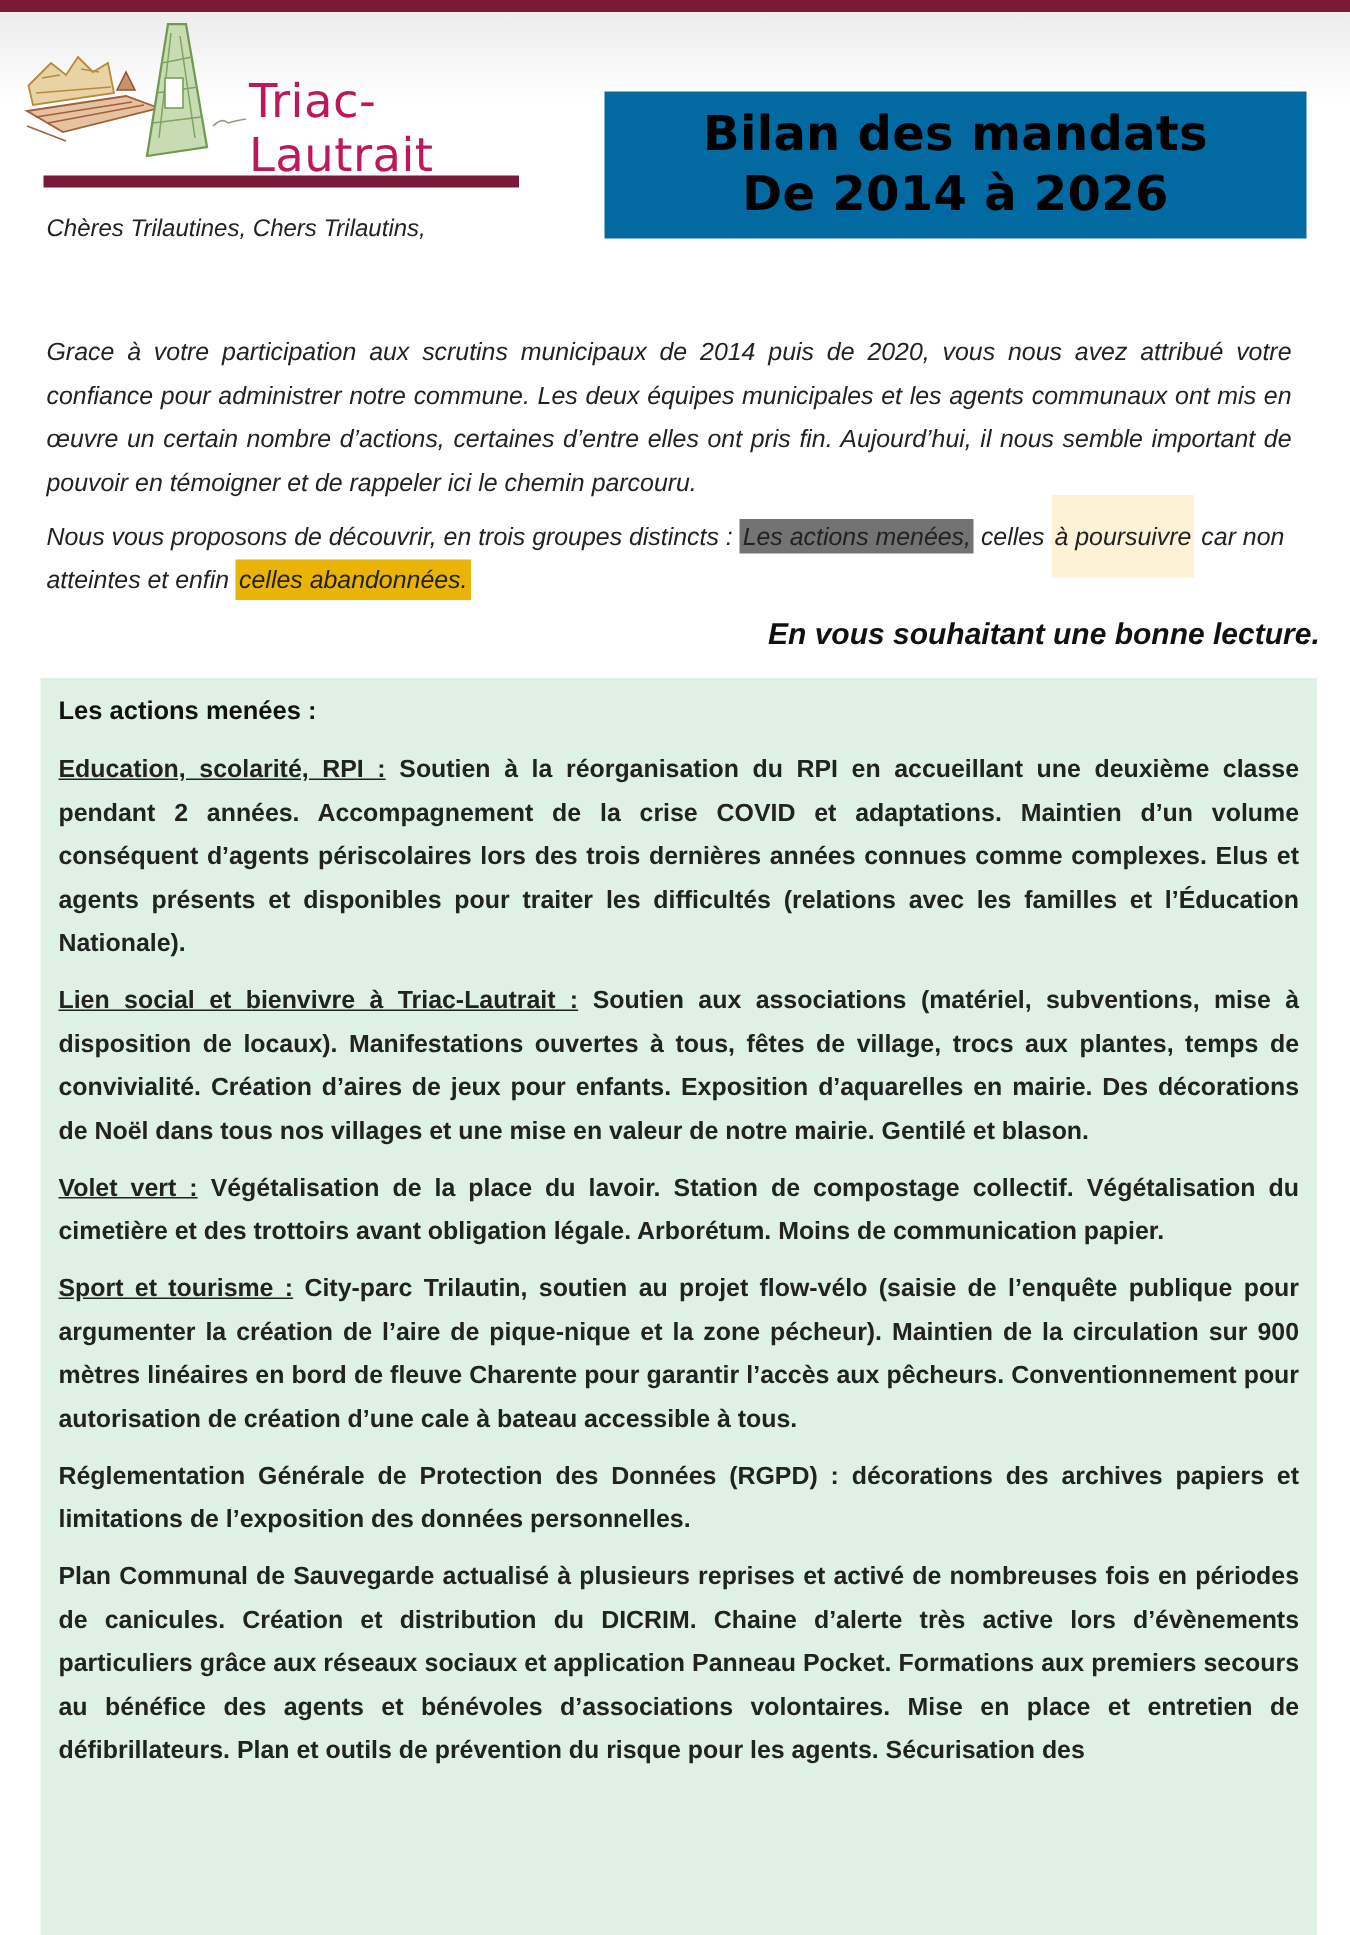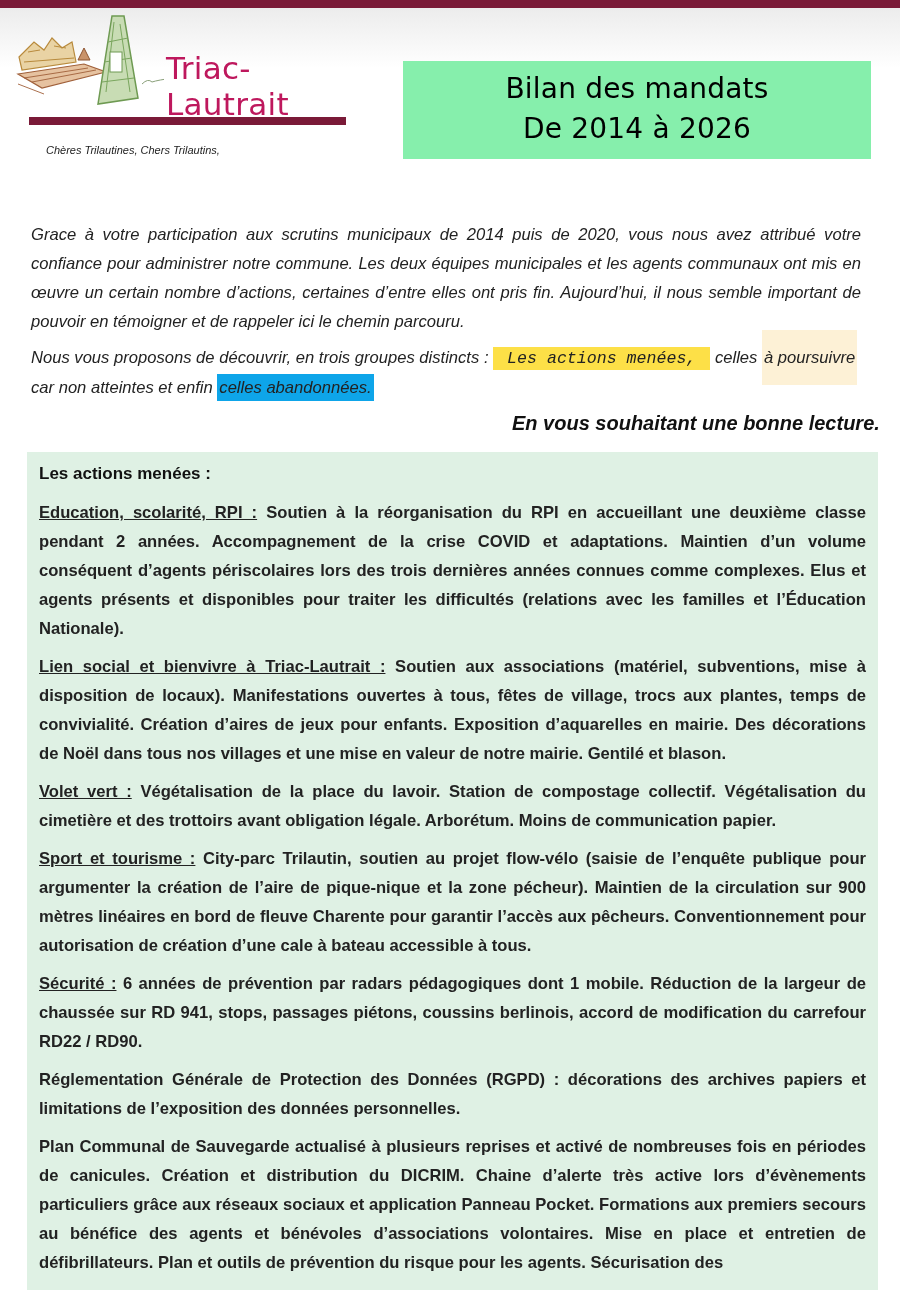--- a/index.html
+++ b/index.html
@@ -26,43 +26,43 @@
     position: absolute; left: 152px; top: 38px;
     font-family: "DejaVu Sans", sans-serif;
     font-size: 31px; color: #be185d; letter-spacing: 0.3px;
   }
   .logo-rule {
     position: absolute; left: 29px; top: 117px; width: 317px; height: 8px;
     background: #7a1a38;
   }
   .title-box {
     position: absolute; left: 403px; top: 61px; width: 468px; height: 98px;
-    background: #86efac;
+    background: #0369a1;
     text-align: center;
     font-family: "DejaVu Sans", sans-serif;
-    font-weight: normal; font-size: 28px; line-height: 40px; color: #000;
+    font-weight: bold; font-size: 32px; line-height: 40px; color: #000;
     padding-top: 8px; box-sizing: border-box;
     letter-spacing: 0.2px;
   }
   .salutation {
-    position: absolute; left: 46px; top: 144px;
-    font-size: 11px; font-style: italic; color: #222;
+    position: absolute; left: 31px; top: 144px;
+    font-size: 16px; font-style: italic; color: #222;
   }
   .intro {
     position: absolute; left: 31px; top: 220px; width: 830px;
     font-size: 16.6px; line-height: 29px; font-style: italic;
     text-align: justify; color: #222; margin: 0;
   }
   .groups {
     position: absolute; left: 31px; top: 343px; width: 840px;
     font-size: 16.6px; line-height: 29px; font-style: italic; color: #222; margin: 0;
   }
-  .hl-green { background: #fde047; padding: 2px 14px; font-family: Liberation Mono, monospace; }
+  .hl-green { background: #737373; padding: 2px 2px; }
   .hl-yellow { background: #fdf1d6; padding: 18px 2px; }
-  .hl-red { background: #0ea5e9; padding: 4px 2px; }
+  .hl-red { background: #eab308; padding: 4px 2px; }
   .closing {
     position: absolute; left: 512px; top: 412px;
     font-size: 20px; font-weight: bold; font-style: italic; color: #111;
   }
   .actions-box {
     position: absolute; left: 27px; top: 452px; width: 851px; height: 1052px;
     background: #dff1e4;
     box-sizing: border-box; padding: 6px 12px 0 12px;
     overflow: hidden;
   }
@@ -119,18 +119,17 @@
   <div class="actions-heading">Les actions menées :</div>
 
   <p class="action-p"><span class="action-cat">Education, scolarité, RPI :</span><span> Soutien à la réorganisation du RPI en accueillant une deuxième classe pendant 2 années. Accompagnement de la crise COVID et adaptations. Maintien d’un volume conséquent d’agents périscolaires lors des trois dernières années connues comme complexes. Elus et agents présents et disponibles pour traiter les difficultés (relations avec les familles et l’Éducation Nationale).</span></p>
 
   <p class="action-p"><span class="action-cat">Lien social et bienvivre à Triac-Lautrait :</span><span> Soutien aux associations (matériel, subventions, mise à disposition de locaux). Manifestations ouvertes à tous, fêtes de village, trocs aux plantes, temps de convivialité. Création d’aires de jeux pour enfants. Exposition d’aquarelles en mairie. Des décorations de Noël dans tous nos villages et une mise en valeur de notre mairie. Gentilé et blason.</span></p>
 
   <p class="action-p"><span class="action-cat">Volet vert :</span><span> Végétalisation de la place du lavoir. Station de compostage collectif. Végétalisation du cimetière et des trottoirs avant obligation légale. Arborétum. Moins de communication papier.</span></p>
 
   <p class="action-p"><span class="action-cat">Sport et tourisme :</span><span> City-parc Trilautin, soutien au projet flow-vélo (saisie de l’enquête publique pour argumenter la création de l’aire de pique-nique et la zone pécheur). Maintien de la circulation sur 900 mètres linéaires en bord de fleuve Charente pour garantir l’accès aux pêcheurs. Conventionnement pour autorisation de création d’une cale à bateau accessible à tous.</span></p>
 
-  <p class="action-p"><span class="action-cat">Sécurité :</span><span>  6 années de prévention par radars pédagogiques dont 1 mobile. Réduction de la largeur de chaussée sur RD 941, stops, passages piétons, coussins berlinois, accord de modification du carrefour RD22 / RD90.</span></p>
 
   <p class="action-p"><span>Réglementation Générale de Protection des Données (RGPD) : décorations des archives papiers et limitations de l’exposition des données personnelles.</span></p>
 
   <p class="action-p"><span>Plan Communal de Sauvegarde actualisé à plusieurs reprises et activé de nombreuses fois en périodes de canicules. Création et distribution du DICRIM. Chaine d’alerte très active lors d’évènements particuliers grâce aux réseaux sociaux et application Panneau Pocket. Formations aux premiers secours au bénéfice des agents et bénévoles d’associations volontaires. Mise en place et entretien de défibrillateurs. Plan et outils de prévention du risque pour les agents. Sécurisation des</span></p>
 </div>
 
 </body></html>

